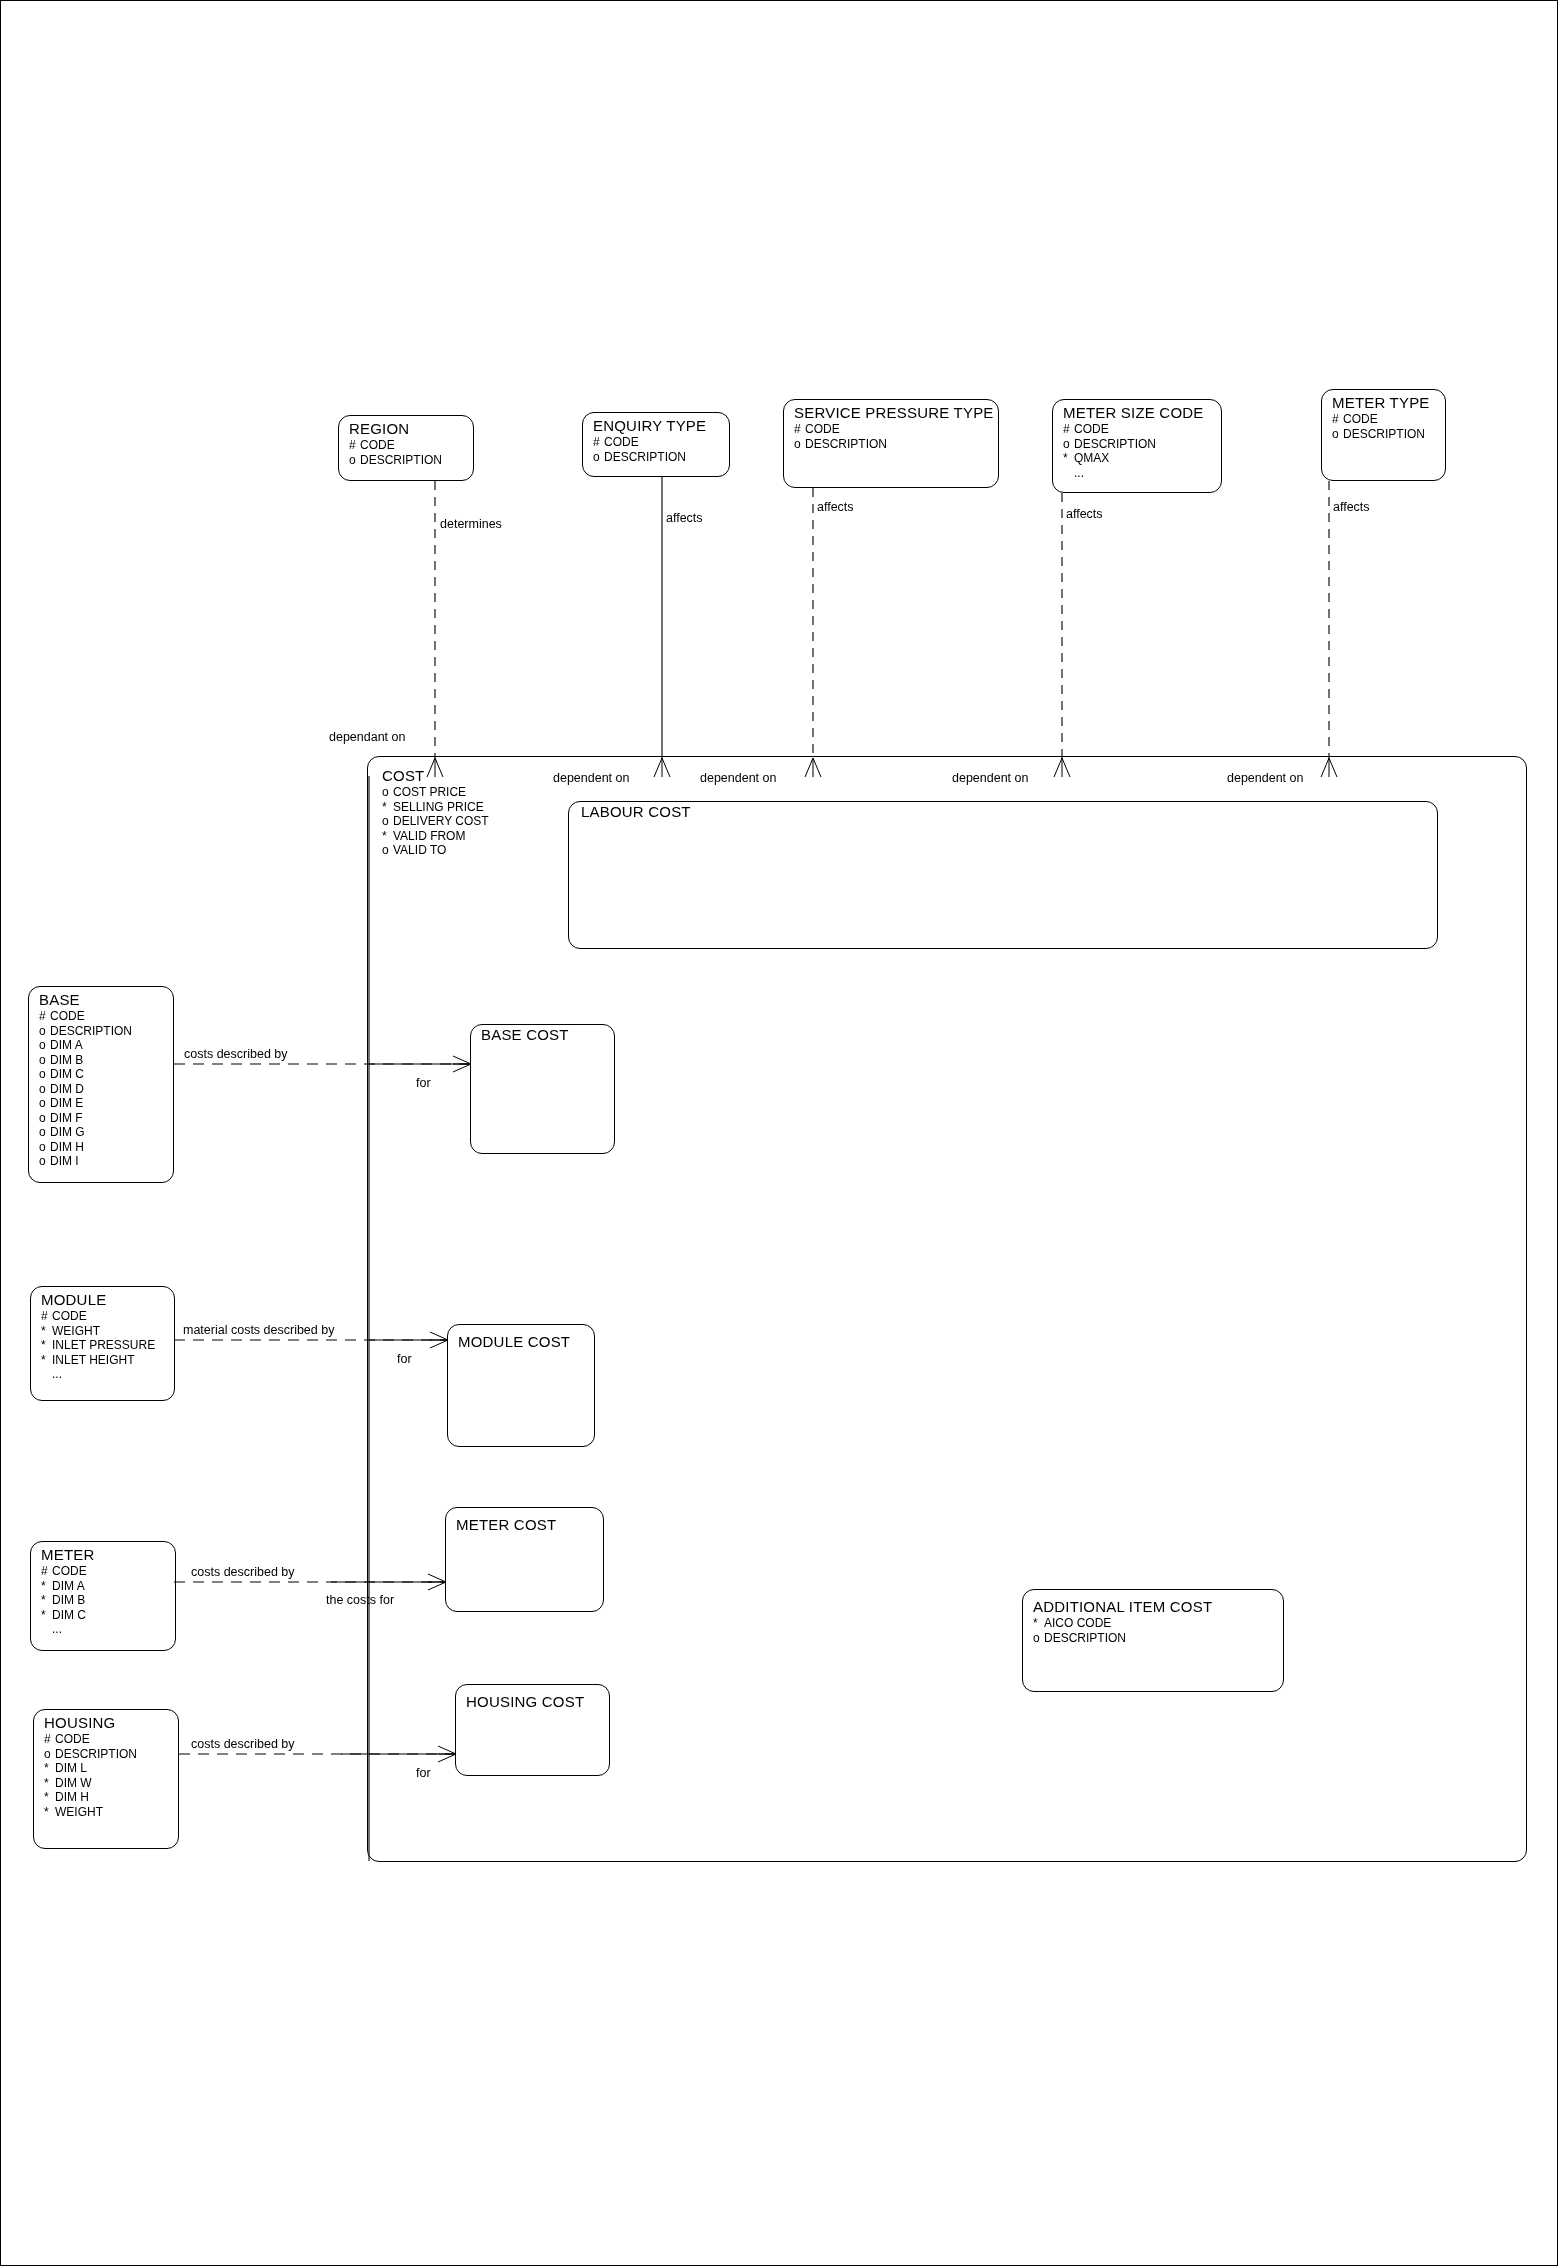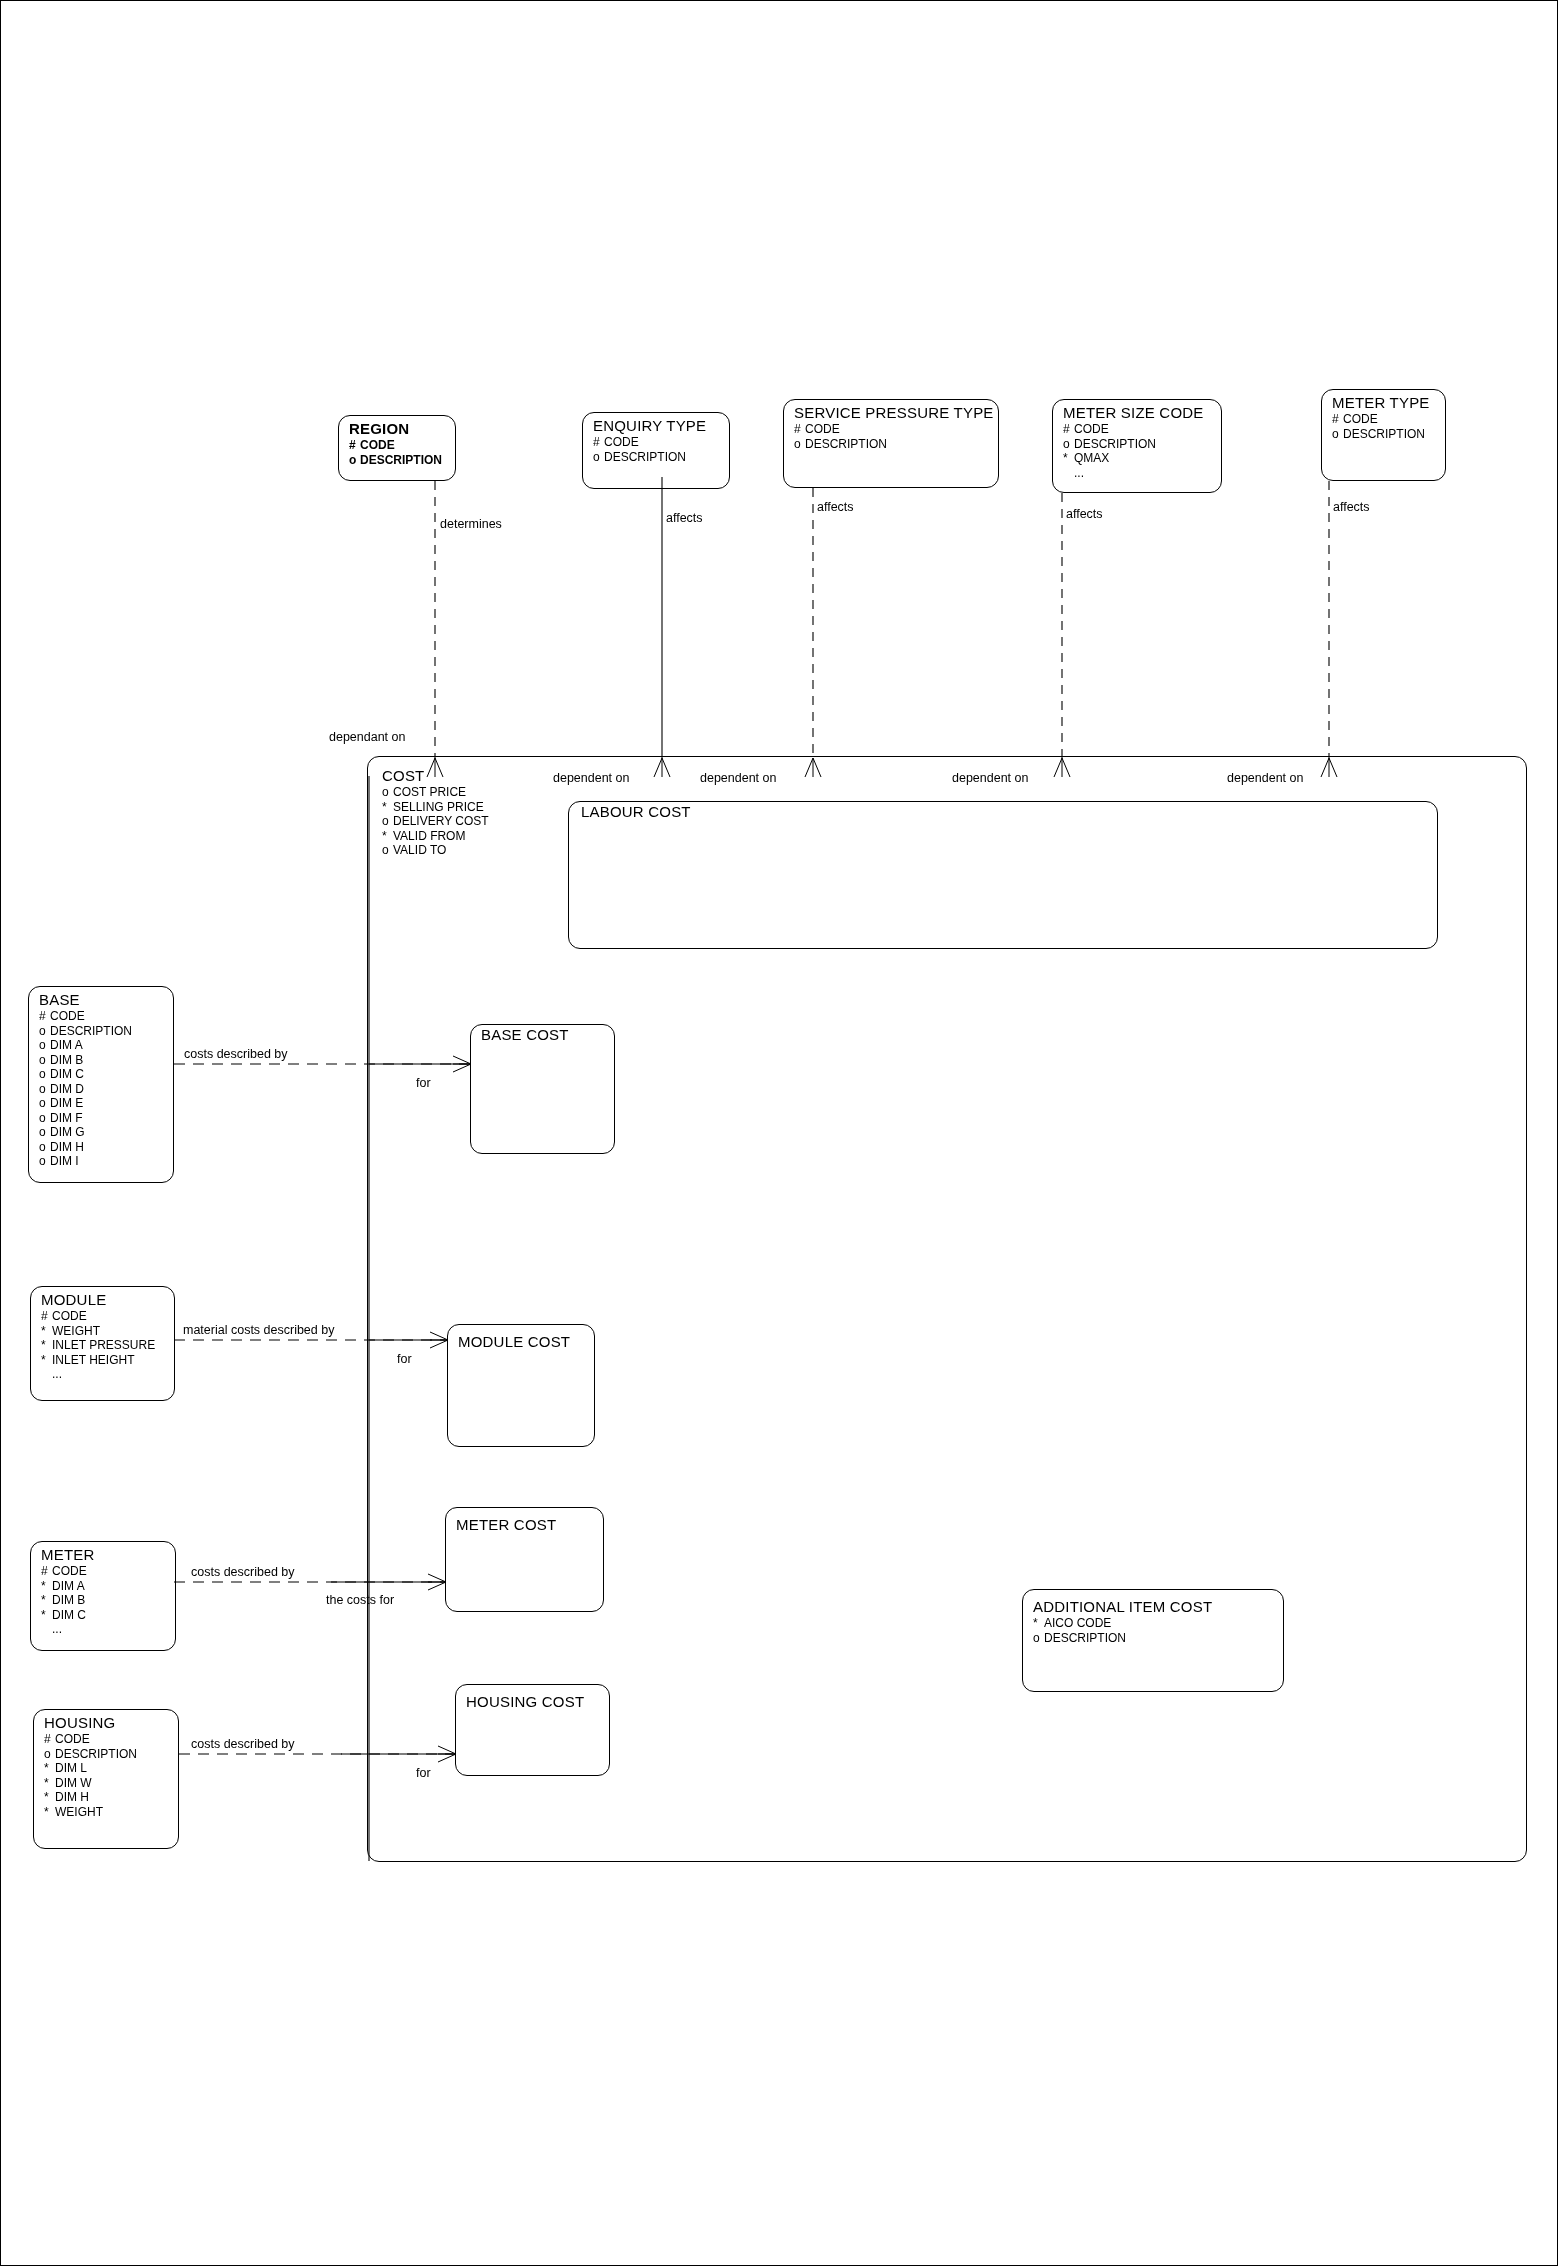--- a/index.html
+++ b/index.html
@@ -79,29 +79,29 @@
       <line x1="173" y1="1581" x2="445" y2="1581" stroke-dasharray="11 8"></line>
       <line x1="330" y1="1581" x2="445" y2="1581"></line>
       <path d="M445,1581 L427,1573 M445,1581 L427,1581 M445,1581 L427,1589" stroke-width="1"></path>
 
       <line x1="178" y1="1753" x2="455" y2="1753" stroke-dasharray="11 8"></line>
       <line x1="340" y1="1753" x2="455" y2="1753"></line>
       <path d="M455,1753 L437,1745 M455,1753 L437,1753 M455,1753 L437,1761" stroke-width="1"></path>
     </g>
   </svg>
 
-  <div class="ent" style="left:337px;top:414px;width:118px;height:66px;font-weight:bold;">
+  <div class="ent" style="left:337px;top:414px;width:136px;height:66px;">
     <div class="etitle">REGION</div>
     <div class="attrs">
       <div class="a"><span class="m">#</span><span>CODE</span></div>
       <div class="a"><span class="m">o</span><span>DESCRIPTION</span></div>
     </div>
   </div>
 
-  <div class="ent" style="left:581px;top:411px;width:148px;height:77px;">
+  <div class="ent" style="left:581px;top:411px;width:148px;height:65px;">
     <div class="etitle">ENQUIRY TYPE</div>
     <div class="attrs">
       <div class="a"><span class="m">#</span><span>CODE</span></div>
       <div class="a"><span class="m">o</span><span>DESCRIPTION</span></div>
     </div>
   </div>
 
   <div class="ent" style="left:782px;top:398px;width:216px;height:89px;">
     <div class="etitle">SERVICE PRESSURE TYPE</div>
     <div class="attrs">

